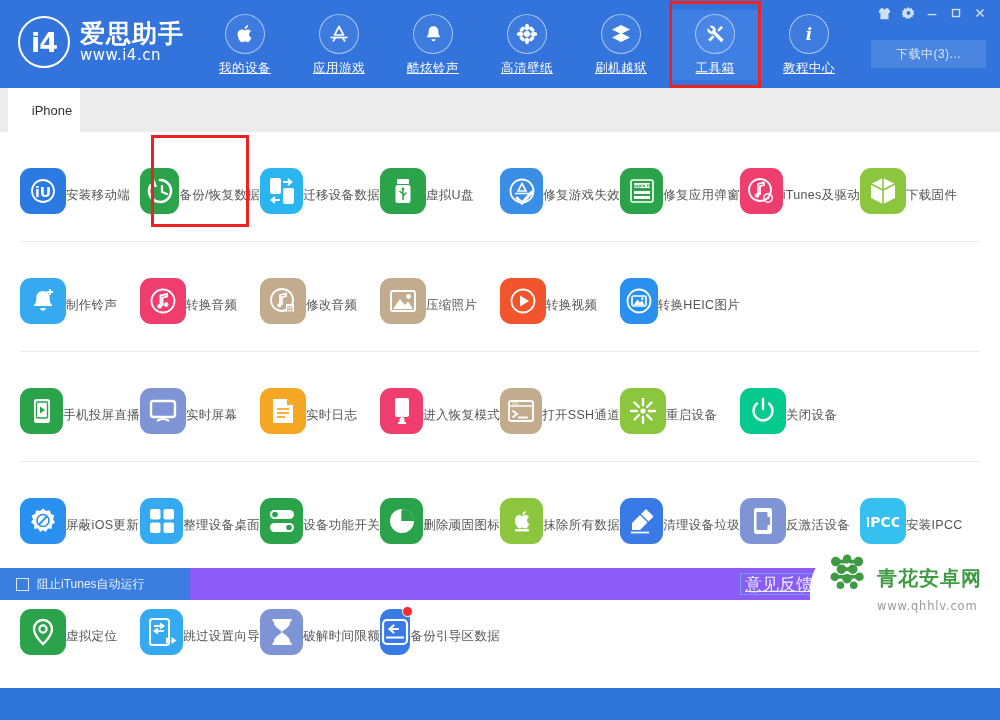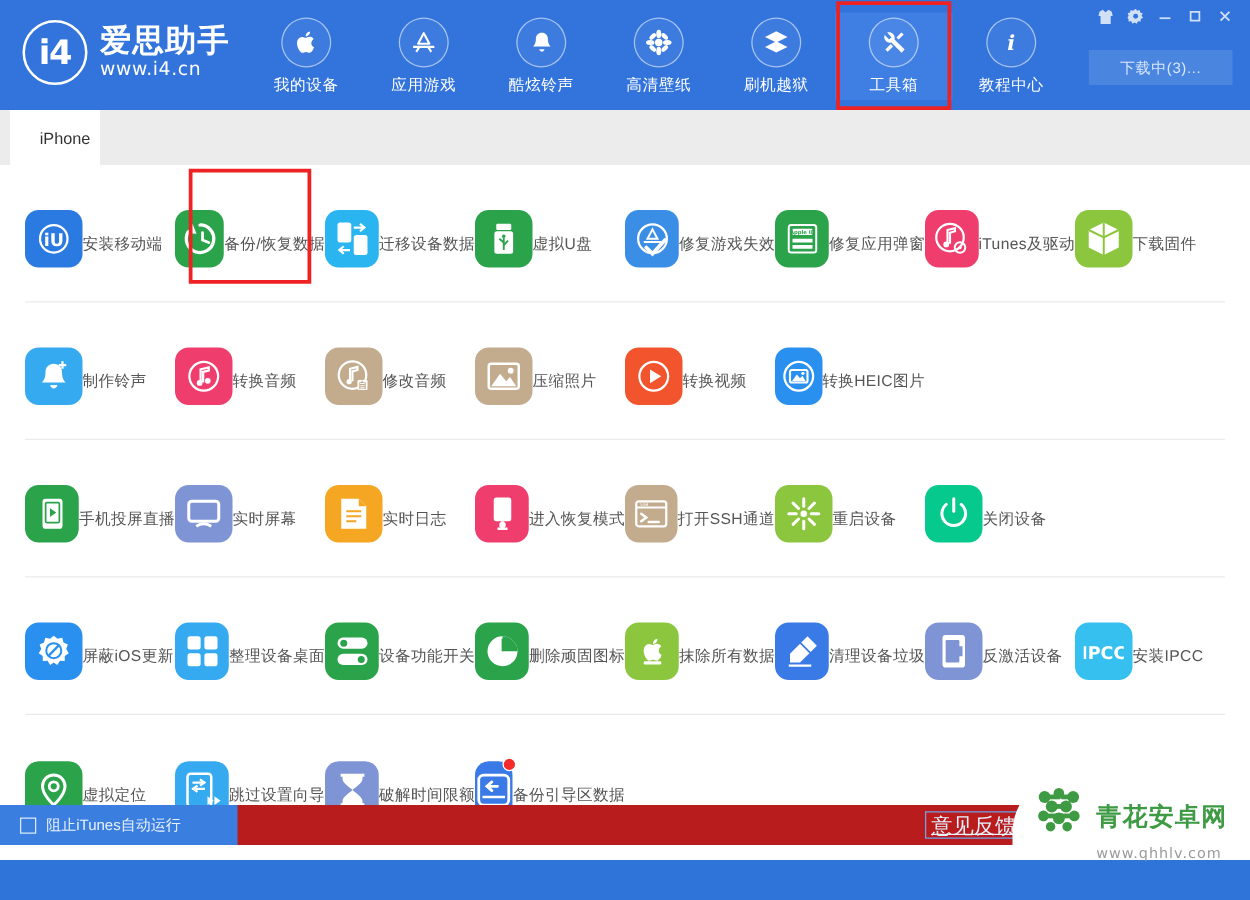--- a/index.html
+++ b/index.html
@@ -5,21 +5,21 @@
 <style>
   * { box-sizing: border-box; margin: 0; padding: 0; }
   html, body {
     width: 1000px; height: 720px;
     font-family: "Liberation Sans", "DejaVu Sans", sans-serif;
     overflow: hidden;
     background: #2f74d9;
   }
   #app {
     position: relative;
-    width: 1000px; height: 676px;
+    width: 1000px; height: 600px;
     background: #2f74d9;
   }
 
   
   .topbar {
     position: absolute; left: 0; top: 0; width: 1000px; height: 88px;
     background: #3273dc;
   }
   .winctrls {
     position: absolute; right: 8px; top: 2px;
@@ -76,21 +76,21 @@
     padding-top: 4px; position: relative;
   }
   .navitem .circ {
     width: 40px; height: 40px; border-radius: 50%;
     border: 1.5px solid rgba(255,255,255,.55);
     display: flex; align-items: center; justify-content: center;
     margin-bottom: 6px;
     background: rgba(255,255,255,.06);
   }
   .navitem .circ svg { display:block; }
-  .navitem .lbl { color: #fff; font-size: 12.5px; letter-spacing: .5px; }
+  .navitem .lbl { color: #fff; font-size: 12.5px; letter-spacing: .5px; text-decoration: underline; }
   .navitem.hl { background: #3f7fe4; }
   .hl-ring {
     position: absolute; border: 3px solid #ee2222;
     pointer-events: none;
   }
 
   
   .tabstrip {
     position: absolute; left: 0; top: 88px; width: 1000px; height: 44px;
     background: #ececec;
@@ -140,21 +140,21 @@
   }
   .dot-badge {
     position: absolute; right: -3px; top: -3px;
     width: 11px; height: 11px; border-radius: 50%;
     background: #f42b2b; border: 1.5px solid #fff;
   }
 
   
   .statusbar {
     position: absolute; left: 0; bottom: 0; width: 1000px; height: 32px;
-    background: #b91c1c;
+    background: #8b5cf6;
     padding-left: 39px;
   }
   .sb-left {
     position: absolute; left: 0; top: 0; height: 32px; width: 190px;
     background: #3a7ee0;
     display: flex; align-items: center; padding-left: 16px; gap: 8px;
   }
   .sb-check {
     width: 13px; height: 13px; border: 1.5px solid #dce9fb; background: transparent;
   }

